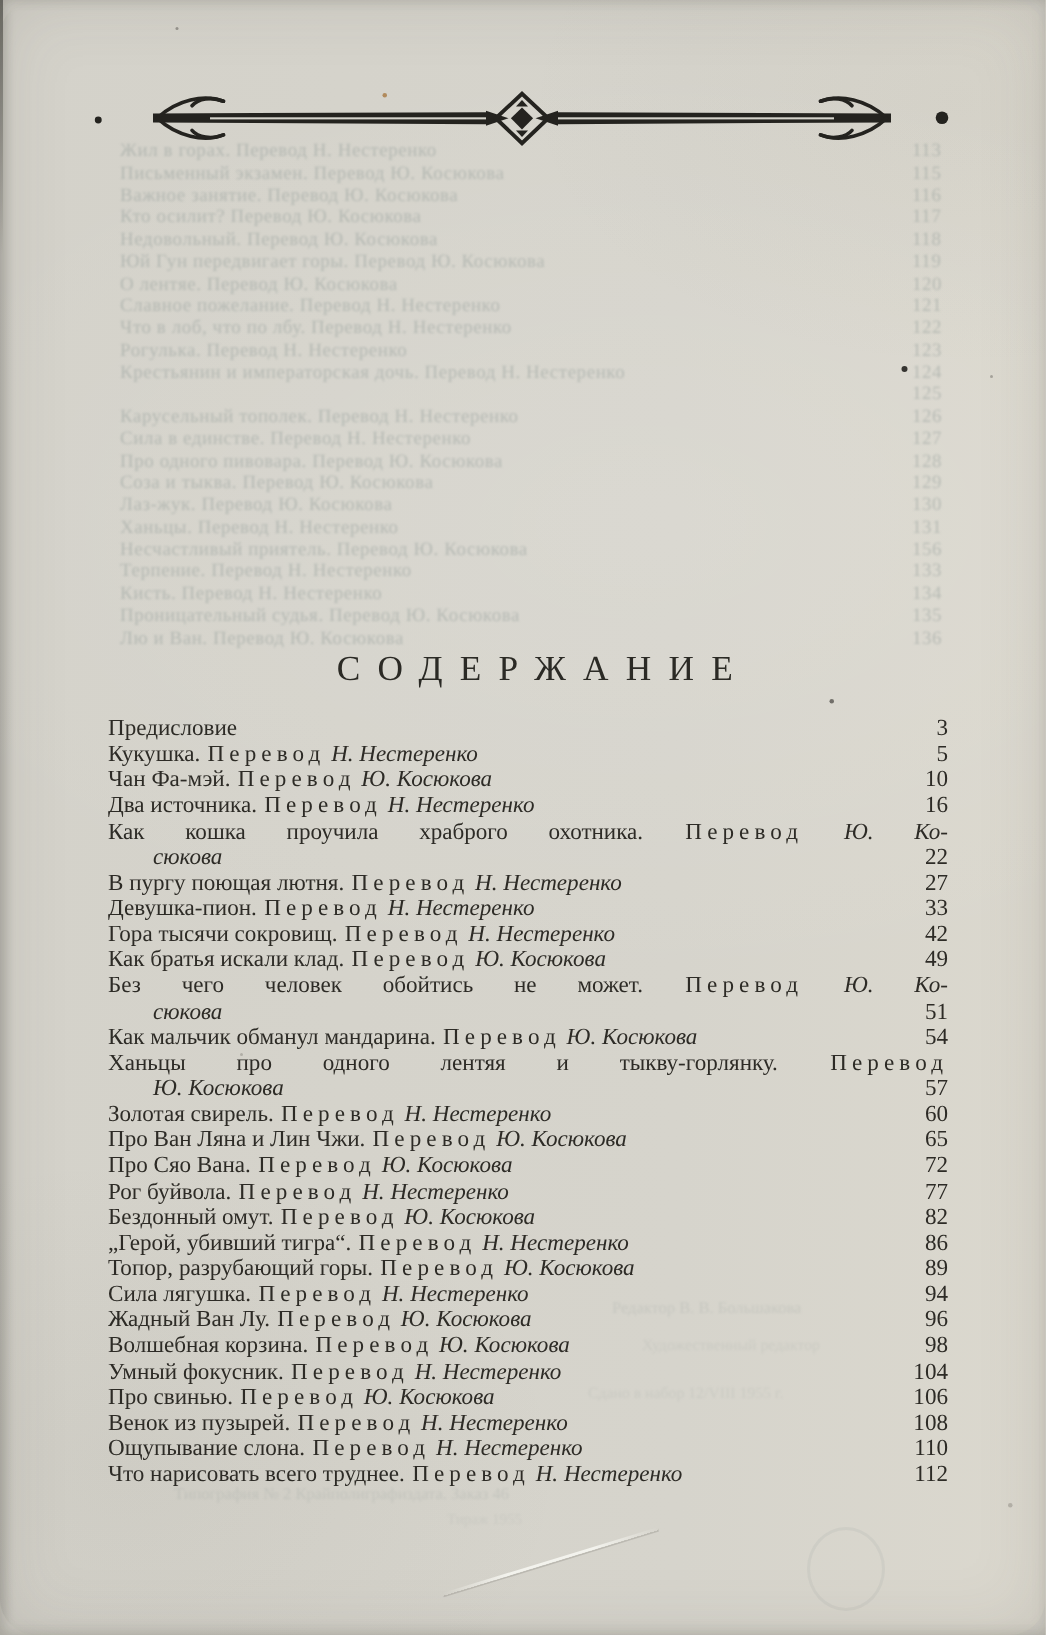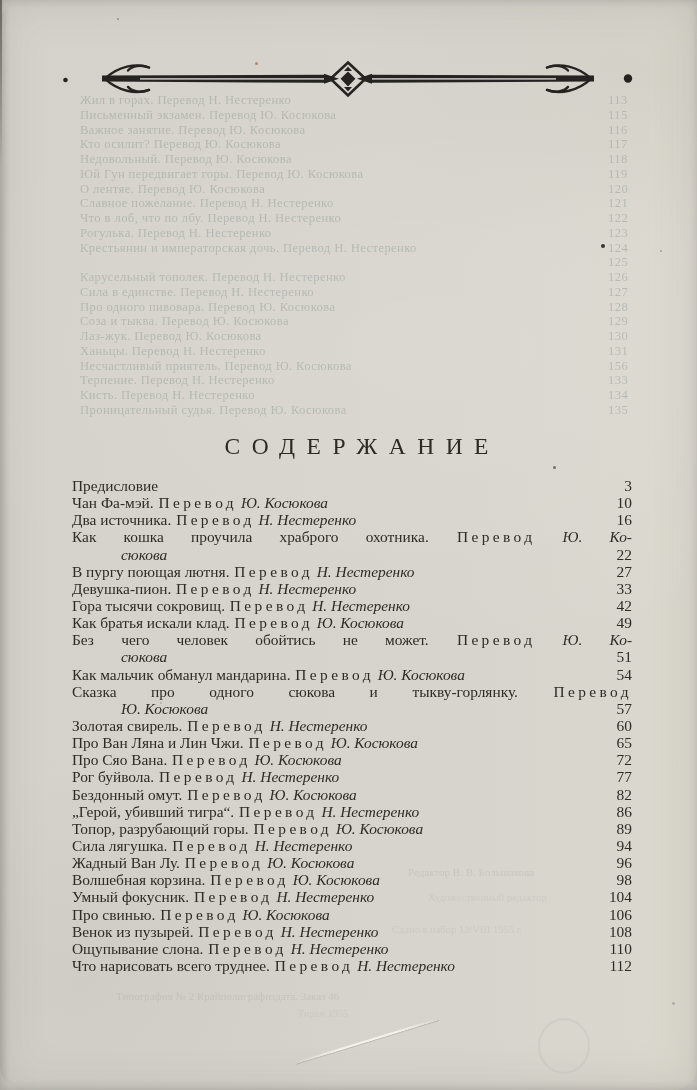--- a/index.html
+++ b/index.html
@@ -54,21 +54,21 @@
   .spaced{letter-spacing:3.4px;margin-left:1px;}
   .name{font-style:italic;}
   .lead{flex:1 1 0;min-width:8px;margin:0 3px 0 10px;
     background-image:radial-gradient(circle at 7px 12.4px,#34322c 1.35px,rgba(52,50,44,0) 1.8px);
     background-size:15.5px 17.15px;background-repeat:repeat-x;}
   .gap{flex:1 1 0;}
   .pg{flex:0 0 auto;min-width:27px;text-align:right;}
   .toc-line.jf{display:block;}
   .toc-line.jf .t{display:block;width:100%;text-align:justify;text-align-last:justify;}
   .toc-line.ct .t{padding-left:30px;}
-  .toc-line.ct .name{margin-left:19px;}
+  .toc-line.ct .name{}
 
   
   .speck{position:absolute;border-radius:50%;z-index:3;}
   .scratch{position:absolute;left:292px;top:1040px;width:150px;height:2px;z-index:3;
     background:linear-gradient(90deg,rgba(248,248,243,0),rgba(248,248,243,.85) 30%,rgba(248,248,243,.85) 70%,rgba(248,248,243,0));
     box-shadow:0 1px 0 rgba(128,126,118,.30);transform:rotate(-17deg);}
   .stain{position:absolute;left:538px;top:1018px;width:48px;height:52px;border-radius:50%;z-index:1;
     border:2px solid rgba(140,148,152,.12);}
 </style>
 </head>
@@ -215,38 +215,48 @@
       <div class="bl-line">
         <span class="bl-t">Кисть. Перевод Н. Нестеренко</span>
         <span class="bl-lead"></span>
         <span class="bl-pg">134</span>
       </div>
       <div class="bl-line">
         <span class="bl-t">Проницательный судья. Перевод Ю. Косюкова</span>
         <span class="bl-lead"></span>
         <span class="bl-pg">135</span>
       </div>
+      <div class="bl-line">
+        <span class="bl-t">Лю и Ван. Перевод Ю. Косюкова</span>
+        <span class="bl-lead"></span>
+        <span class="bl-pg">136</span>
+      </div>
     </div>
   <div id="faint-lines">
       <div class="faint-line" style="left: 408px; top: 866px; font-size: 11px; opacity: 0.26;">Редактор В. В. Большакова</div>
       <div class="faint-line" style="left: 428px; top: 892px; font-size: 10.5px; opacity: 0.2;">Художественный редактор</div>
       <div class="faint-line" style="left: 392px; top: 924px; font-size: 10.5px; opacity: 0.2;">Сдано в набор 12/VIII 1955 г.</div>
       <div class="faint-line" style="left: 88px; top: 990px; font-size: 11px; opacity: 0.28; margin-left: 28px;">Типография № 2 Крайполиграфиздата. Заказ 46</div>
       <div class="faint-line" style="left: 298px; top: 1008px; font-size: 10px; opacity: 0.18;">Тираж 1955</div>
     </div>
 
   <h1 class="heading">СОДЕРЖАНИЕ</h1>
 
   <div class="toc" id="toc">
       <div class="toc-line">
         <span class="t"><span>Предисловие</span></span>
         <span class="lead"></span>
         <span class="pg">3</span>
       </div>
       <div class="toc-line">
+        <span class="t"><span>Кукушка. </span><span class="spaced">Перевод</span><span class="name">&nbsp;Н. Нестеренко</span></span>
+        <span class="lead"></span>
+        <span class="pg">5</span>
+      </div>
+      <div class="toc-line">
         <span class="t"><span>Чан Фа-мэй. </span><span class="spaced">Перевод</span><span class="name">&nbsp;Ю. Косюкова</span></span>
         <span class="lead"></span>
         <span class="pg">10</span>
       </div>
       <div class="toc-line">
         <span class="t"><span>Два источника. </span><span class="spaced">Перевод</span><span class="name">&nbsp;Н. Нестеренко</span></span>
         <span class="lead"></span>
         <span class="pg">16</span>
       </div>
       <div class="toc-line jf">
@@ -284,21 +294,21 @@
         <span class="t"><span class="name">сюкова</span></span>
         <span class="lead"></span>
         <span class="pg">51</span>
       </div>
       <div class="toc-line">
         <span class="t"><span>Как мальчик обманул мандарина. </span><span class="spaced">Перевод</span><span class="name">&nbsp;Ю. Косюкова</span></span>
         <span class="gap"></span>
         <span class="pg">54</span>
       </div>
       <div class="toc-line jf">
-        <span class="t"><span>Сказка про одного сюкова и тыкву-горлянку. </span><span class="spaced">Перевод</span></span>
+        <span class="t"><span>Ханьцы про одного лентяя и тыкву-горлянку. </span><span class="spaced">Перевод</span></span>
       </div>
       <div class="toc-line ct">
         <span class="t"><span class="name">Ю. Косюкова</span></span>
         <span class="lead"></span>
         <span class="pg">57</span>
       </div>
       <div class="toc-line">
         <span class="t"><span>Золотая свирель. </span><span class="spaced">Перевод</span><span class="name">&nbsp;Н. Нестеренко</span></span>
         <span class="lead"></span>
         <span class="pg">60</span>

